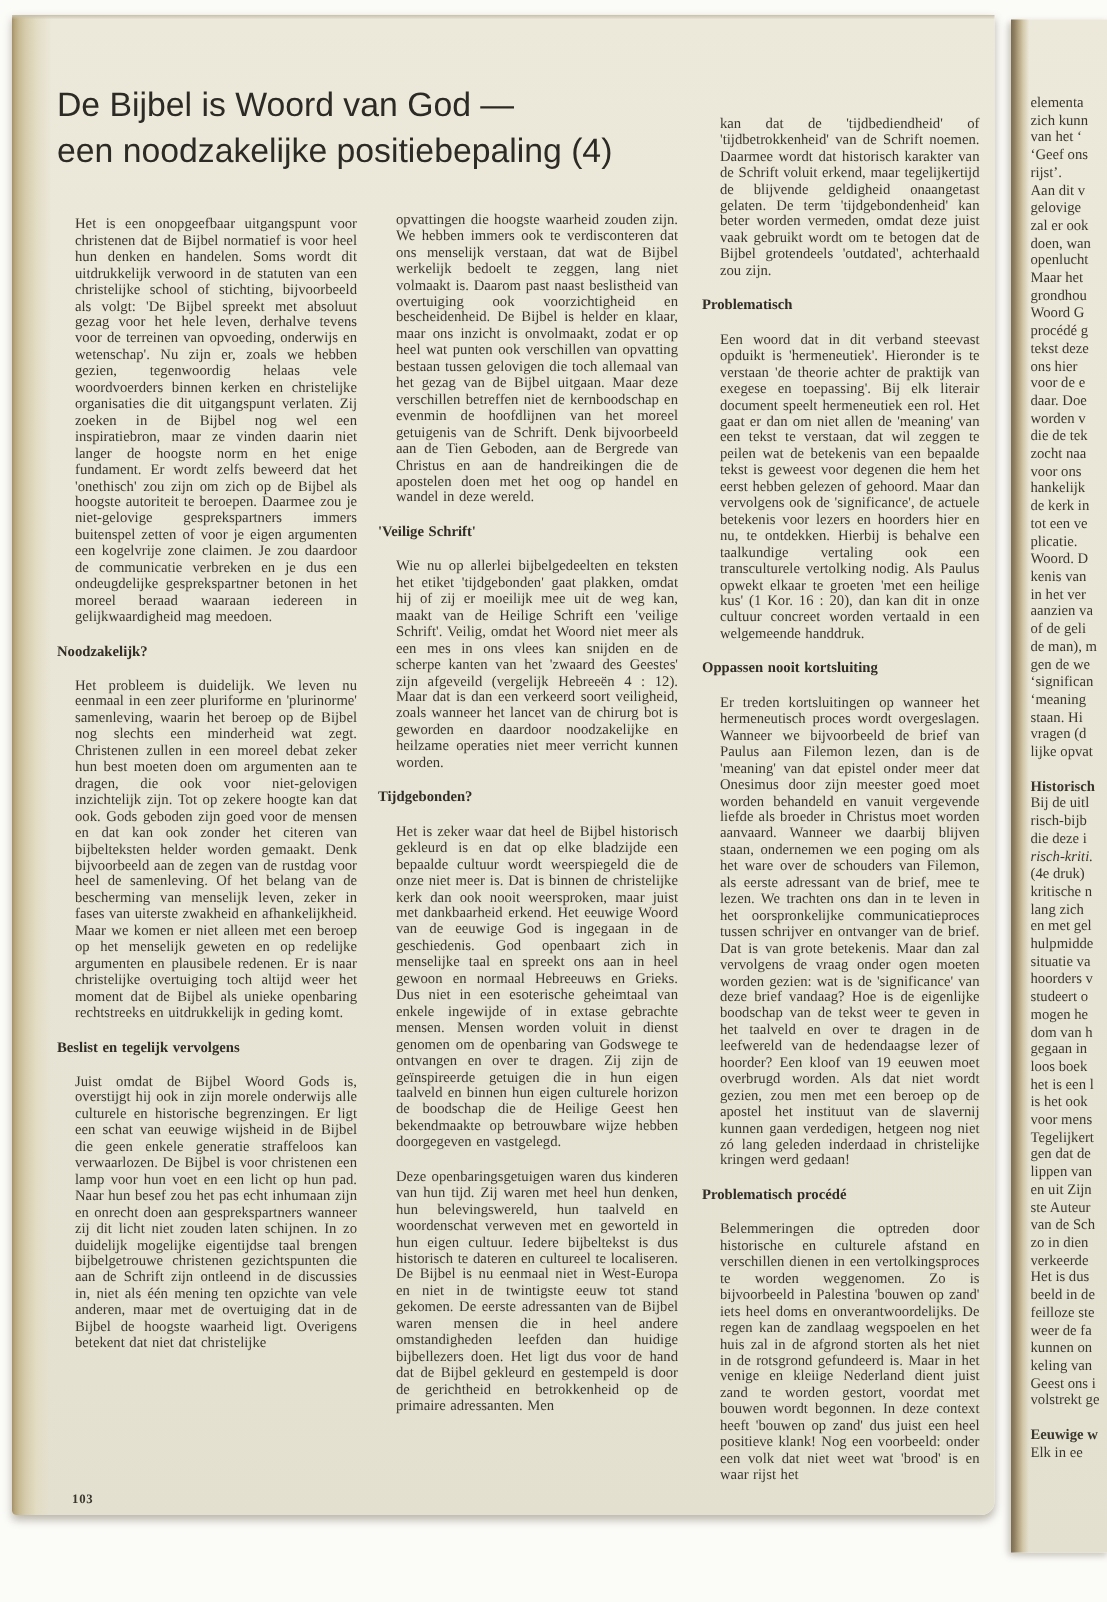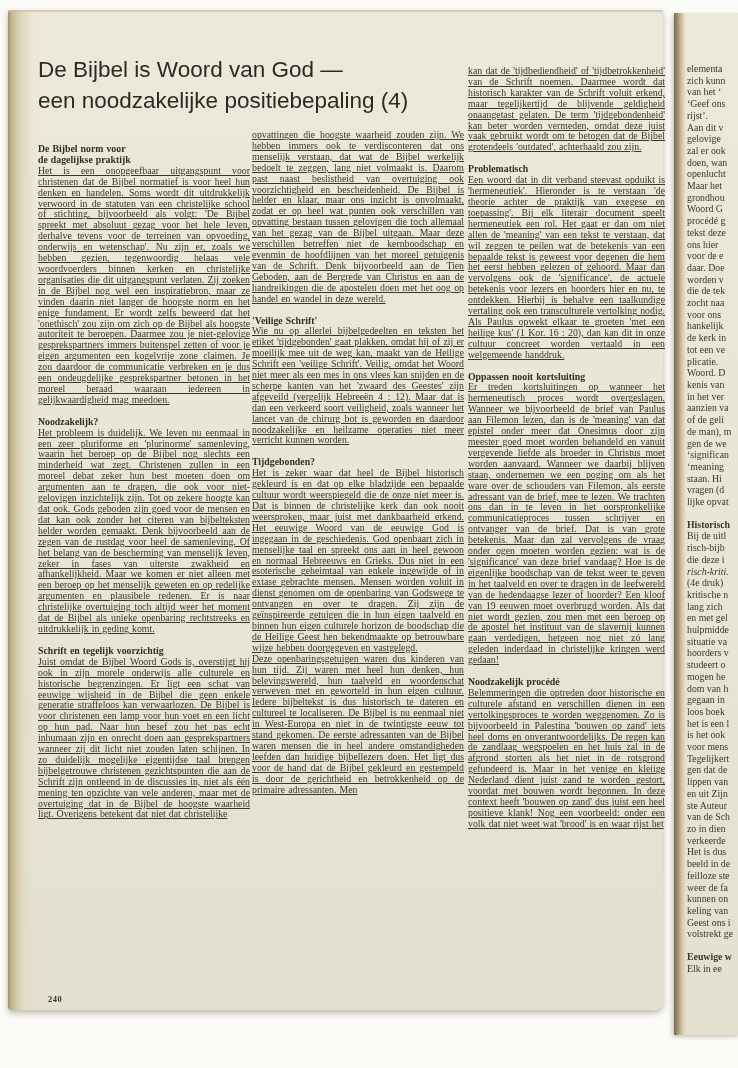--- a/index.html
+++ b/index.html
@@ -33,21 +33,21 @@
     white-space:pre-line;
   }
   .col{
     position:absolute;overflow:hidden;color:#3a362c;
     font-size:9.8px;line-height:10.9px;text-align:justify;
     word-spacing:0.6px;hyphens:auto;
   }
   .col1{left:30px;top:123px;width:212px;height:856px;}
   .col2{left:244px;top:120px;width:212px;height:856px;}
   .col3{left:460px;top:56px;width:197px;height:923px;}
-  .col p.para{margin:0;text-decoration:underline;}
+  .col p.para{margin:12px;}
   .col h3.head{
     margin:11px 0 0 0;font-size:9.8px;line-height:10.9px;
     color:#322e25;white-space:pre-line;
   }
   .col > :first-child{margin-top:0;}
   .page-number{
     position:absolute;left:40px;top:984px;
     font-size:8.5px;font-weight:bold;color:#3a362c;letter-spacing:.5px;
   }
   .next-page{
@@ -69,46 +69,44 @@
 </style>
 </head>
 <body>
 
 <div class="page main-page">
   <div class="edge-left"></div>
   <div class="edge-top"></div>
   <h1 class="title">De Bijbel is Woord van God —
 een noodzakelijke positiebepaling (4)</h1>
   <div class="col col1">
-      <h3 class="head">De Bijbel norm voor
-de dagelijkse praktijk</h3>
       <p class="para">Het is een onopgeefbaar uitgangspunt voor christenen dat de Bijbel normatief is voor heel hun denken en handelen. Soms wordt dit uitdrukkelijk verwoord in de statuten van een christelijke school of stichting, bijvoorbeeld als volgt: 'De Bijbel spreekt met absoluut gezag voor het hele leven, derhalve tevens voor de terreinen van opvoeding, onderwijs en wetenschap'. Nu zijn er, zoals we hebben gezien, tegenwoordig helaas vele woordvoerders binnen kerken en christelijke organisaties die dit uitgangspunt verlaten. Zij zoeken in de Bijbel nog wel een inspiratiebron, maar ze vinden daarin niet langer de hoogste norm en het enige fundament. Er wordt zelfs beweerd dat het 'onethisch' zou zijn om zich op de Bijbel als hoogste autoriteit te beroepen. Daarmee zou je niet-gelovige gesprekspartners immers buitenspel zetten of voor je eigen argumenten een kogelvrije zone claimen. Je zou daardoor de communicatie verbreken en je dus een ondeugdelijke gesprekspartner betonen in het moreel beraad waaraan iedereen in gelijkwaardigheid mag meedoen.</p>
       <h3 class="head">Noodzakelijk?</h3>
       <p class="para">Het probleem is duidelijk. We leven nu eenmaal in een zeer pluriforme en 'plurinorme' samenleving, waarin het beroep op de Bijbel nog slechts een minderheid wat zegt. Christenen zullen in een moreel debat zeker hun best moeten doen om argumenten aan te dragen, die ook voor niet-gelovigen inzichtelijk zijn. Tot op zekere hoogte kan dat ook. Gods geboden zijn goed voor de mensen en dat kan ook zonder het citeren van bijbelteksten helder worden gemaakt. Denk bijvoorbeeld aan de zegen van de rustdag voor heel de samenleving. Of het belang van de bescherming van menselijk leven, zeker in fases van uiterste zwakheid en afhankelijkheid. Maar we komen er niet alleen met een beroep op het menselijk geweten en op redelijke argumenten en plausibele redenen. Er is naar christelijke overtuiging toch altijd weer het moment dat de Bijbel als unieke openbaring rechtstreeks en uitdrukkelijk in geding komt.</p>
-      <h3 class="head">Schrift en tegelijk voorzichtig</h3>
+      <h3 class="head">Beslist en tegelijk vervolgens</h3>
       <p class="para">Juist omdat de Bijbel Woord Gods is, overstijgt hij ook in zijn morele onderwijs alle culturele en historische begrenzingen. Er ligt een schat van eeuwige wijsheid in de Bijbel die geen enkele generatie straffeloos kan verwaarlozen. De Bijbel is voor christenen een lamp voor hun voet en een licht op hun pad. Naar hun besef zou het pas echt inhumaan zijn en onrecht doen aan gesprekspartners wanneer zij dit licht niet zouden laten schijnen. In zo duidelijk mogelijke eigentijdse taal brengen bijbelgetrouwe christenen gezichtspunten die aan de Schrift zijn ontleend in de discussies in, niet als één mening ten opzichte van vele anderen, maar met de overtuiging dat in de Bijbel de hoogste waarheid ligt. Overigens betekent dat niet dat christelijke</p>
     </div>
   <div class="col col2">
       <p class="para">opvattingen die hoogste waarheid zouden zijn. We hebben immers ook te verdisconteren dat ons menselijk verstaan, dat wat de Bijbel werkelijk bedoelt te zeggen, lang niet volmaakt is. Daarom past naast beslistheid van overtuiging ook voorzichtigheid en bescheidenheid. De Bijbel is helder en klaar, maar ons inzicht is onvolmaakt, zodat er op heel wat punten ook verschillen van opvatting bestaan tussen gelovigen die toch allemaal van het gezag van de Bijbel uitgaan. Maar deze verschillen betreffen niet de kernboodschap en evenmin de hoofdlijnen van het moreel getuigenis van de Schrift. Denk bijvoorbeeld aan de Tien Geboden, aan de Bergrede van Christus en aan de handreikingen die de apostelen doen met het oog op handel en wandel in deze wereld.</p>
       <h3 class="head">'Veilige Schrift'</h3>
       <p class="para">Wie nu op allerlei bijbelgedeelten en teksten het etiket 'tijdgebonden' gaat plakken, omdat hij of zij er moeilijk mee uit de weg kan, maakt van de Heilige Schrift een 'veilige Schrift'. Veilig, omdat het Woord niet meer als een mes in ons vlees kan snijden en de scherpe kanten van het 'zwaard des Geestes' zijn afgeveild (vergelijk Hebreeën 4 : 12). Maar dat is dan een verkeerd soort veiligheid, zoals wanneer het lancet van de chirurg bot is geworden en daardoor noodzakelijke en heilzame operaties niet meer verricht kunnen worden.</p>
       <h3 class="head">Tijdgebonden?</h3>
       <p class="para">Het is zeker waar dat heel de Bijbel historisch gekleurd is en dat op elke bladzijde een bepaalde cultuur wordt weerspiegeld die de onze niet meer is. Dat is binnen de christelijke kerk dan ook nooit weersproken, maar juist met dankbaarheid erkend. Het eeuwige Woord van de eeuwige God is ingegaan in de geschiedenis. God openbaart zich in menselijke taal en spreekt ons aan in heel gewoon en normaal Hebreeuws en Grieks. Dus niet in een esoterische geheimtaal van enkele ingewijde of in extase gebrachte mensen. Mensen worden voluit in dienst genomen om de openbaring van Godswege te ontvangen en over te dragen. Zij zijn de geïnspireerde getuigen die in hun eigen taalveld en binnen hun eigen culturele horizon de boodschap die de Heilige Geest hen bekendmaakte op betrouwbare wijze hebben doorgegeven en vastgelegd.</p>
       <p class="para">Deze openbaringsgetuigen waren dus kinderen van hun tijd. Zij waren met heel hun denken, hun belevingswereld, hun taalveld en woordenschat verweven met en geworteld in hun eigen cultuur. Iedere bijbeltekst is dus historisch te dateren en cultureel te localiseren. De Bijbel is nu eenmaal niet in West-Europa en niet in de twintigste eeuw tot stand gekomen. De eerste adressanten van de Bijbel waren mensen die in heel andere omstandigheden leefden dan huidige bijbellezers doen. Het ligt dus voor de hand dat de Bijbel gekleurd en gestempeld is door de gerichtheid en betrokkenheid op de primaire adressanten. Men</p>
     </div>
   <div class="col col3">
       <p class="para">kan dat de 'tijdbediendheid' of 'tijdbetrokkenheid' van de Schrift noemen. Daarmee wordt dat historisch karakter van de Schrift voluit erkend, maar tegelijkertijd de blijvende geldigheid onaangetast gelaten. De term 'tijdgebondenheid' kan beter worden vermeden, omdat deze juist vaak gebruikt wordt om te betogen dat de Bijbel grotendeels 'outdated', achterhaald zou zijn.</p>
       <h3 class="head">Problematisch</h3>
       <p class="para">Een woord dat in dit verband steevast opduikt is 'hermeneutiek'. Hieronder is te verstaan 'de theorie achter de praktijk van exegese en toepassing'. Bij elk literair document speelt hermeneutiek een rol. Het gaat er dan om niet allen de 'meaning' van een tekst te verstaan, dat wil zeggen te peilen wat de betekenis van een bepaalde tekst is geweest voor degenen die hem het eerst hebben gelezen of gehoord. Maar dan vervolgens ook de 'significance', de actuele betekenis voor lezers en hoorders hier en nu, te ontdekken. Hierbij is behalve een taalkundige vertaling ook een transculturele vertolking nodig. Als Paulus opwekt elkaar te groeten 'met een heilige kus' (1 Kor. 16 : 20), dan kan dit in onze cultuur concreet worden vertaald in een welgemeende handdruk.</p>
       <h3 class="head">Oppassen nooit kortsluiting</h3>
       <p class="para">Er treden kortsluitingen op wanneer het hermeneutisch proces wordt overgeslagen. Wanneer we bijvoorbeeld de brief van Paulus aan Filemon lezen, dan is de 'meaning' van dat epistel onder meer dat Onesimus door zijn meester goed moet worden behandeld en vanuit vergevende liefde als broeder in Christus moet worden aanvaard. Wanneer we daarbij blijven staan, ondernemen we een poging om als het ware over de schouders van Filemon, als eerste adressant van de brief, mee te lezen. We trachten ons dan in te leven in het oorspronkelijke communicatieproces tussen schrijver en ontvanger van de brief. Dat is van grote betekenis. Maar dan zal vervolgens de vraag onder ogen moeten worden gezien: wat is de 'significance' van deze brief vandaag? Hoe is de eigenlijke boodschap van de tekst weer te geven in het taalveld en over te dragen in de leefwereld van de hedendaagse lezer of hoorder? Een kloof van 19 eeuwen moet overbrugd worden. Als dat niet wordt gezien, zou men met een beroep op de apostel het instituut van de slavernij kunnen gaan verdedigen, hetgeen nog niet zó lang geleden inderdaad in christelijke kringen werd gedaan!</p>
-      <h3 class="head">Noodzakelijk procédé</h3>
+      <h3 class="head">Problematisch procédé</h3>
       <p class="para">Belemmeringen die optreden door historische en culturele afstand en verschillen dienen in een vertolkingsproces te worden weggenomen. Zo is bijvoorbeeld in Palestina 'bouwen op zand' iets heel doms en onverantwoordelijks. De regen kan de zandlaag wegspoelen en het huis zal in de afgrond storten als het niet in de rotsgrond gefundeerd is. Maar in het venige en kleiige Nederland dient juist zand te worden gestort, voordat met bouwen wordt begonnen. In deze context heeft 'bouwen op zand' dus juist een heel positieve klank! Nog een voorbeeld: onder een volk dat niet weet wat 'brood' is en waar rijst het</p>
     </div>
-  <div class="page-number">240</div>
+  <div class="page-number">103</div>
 </div>
 
 <div class="page next-page">
   <div class="edge-left2"></div>
   <div class="sliver-text">
       <div class="sl-line">elementa</div>
       <div class="sl-line">zich kunn</div>
       <div class="sl-line">van het ‘</div>
       <div class="sl-line">‘Geef ons</div>
       <div class="sl-line">rijst’.</div>

